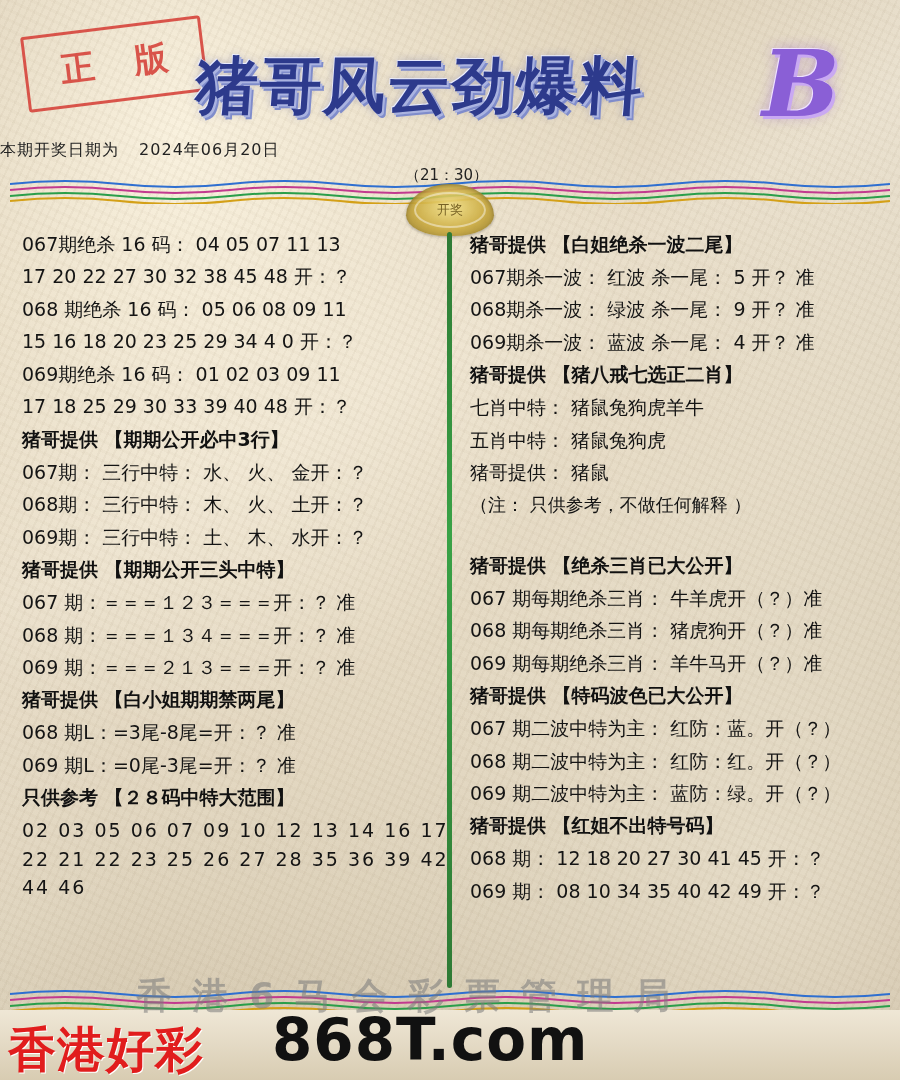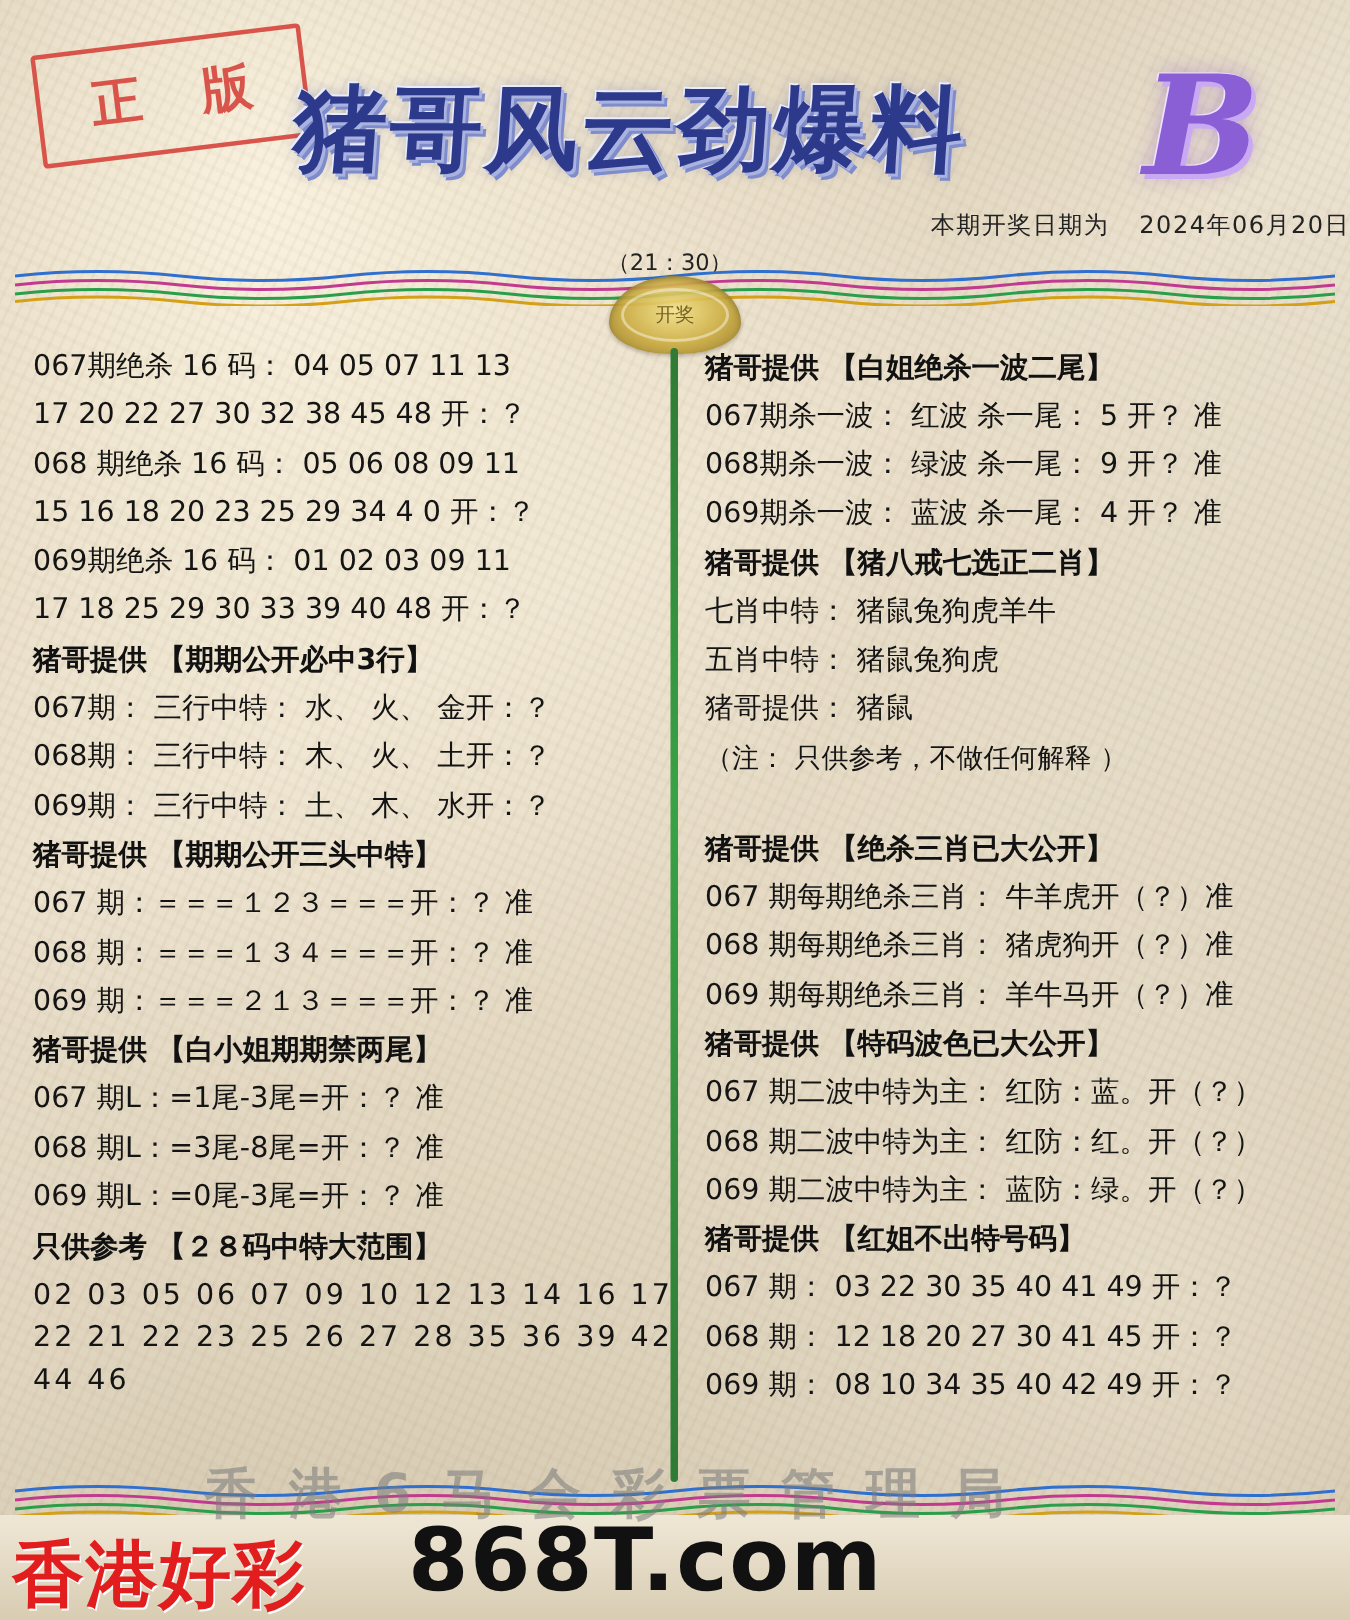--- a/index.html
+++ b/index.html
@@ -50,21 +50,21 @@
     transform:skewX(-4deg);
   }
   .bigB{
     position:absolute;left:762px;top:30px;
     font-size:92px;font-weight:bold;font-style:italic;
     color:#8a5fd6;
     text-shadow:3px 3px 0 #c9a9f2, -1px -1px 0 #efe2ff, 0 0 14px rgba(120,60,200,.4);
     font-family:"DejaVu Serif","Liberation Serif",serif;
   }
   .draw-line{
-    position:absolute;left:0;top:140px;width:900px;text-align:right;
+    position:absolute;left:0;top:140px;width:900px;text-align:left;
     font-size:16px;color:#222;letter-spacing:1px;
   }
   .draw-line .date{margin-left:14px;}
   .draw-time{
     position:absolute;left:0;top:166px;width:893px;text-align:center;
     font-size:15px;color:#222;
   }
   .wave{
     position:absolute;left:10px;width:880px;height:26px;
   }
@@ -162,21 +162,20 @@
     <div class="row">17  18  25  29  30  33  39  40  48 开：？</div>
     <div class="head">猪哥提供  【期期公开必中3行】</div>
     <div class="row">067期：  三行中特：  水、  火、  金开：？</div>
     <div class="row">068期：  三行中特：  木、  火、  土开：？</div>
     <div class="row">069期：  三行中特：  土、  木、  水开：？</div>
     <div class="head">猪哥提供  【期期公开三头中特】</div>
     <div class="row">067 期：＝＝＝１２３＝＝＝开：？ 准</div>
     <div class="row">068 期：＝＝＝１３４＝＝＝开：？ 准</div>
     <div class="row">069 期：＝＝＝２１３＝＝＝开：？ 准</div>
     <div class="head">猪哥提供  【白小姐期期禁两尾】</div>
-    <div class="row">067 期L：=1尾-3尾=开：？ 准</div>
     <div class="row">068 期L：=3尾-8尾=开：？ 准</div>
     <div class="row">069 期L：=0尾-3尾=开：？ 准</div>
     <div class="head">只供参考  【２８码中特大范围】</div>
     <div class="row nums tight">02  03 05 06 07 09  10  12  13  14  16  17</div>
     <div class="row nums tight">22  21  22  23  25  26  27  28  35  36  39  42</div>
     <div class="row nums">44 46</div>
   </div>
 
   <div class="col right">
     <div class="head">猪哥提供   【白姐绝杀一波二尾】</div>
@@ -191,21 +190,20 @@
     <div class="gap"></div>
     <div class="head">猪哥提供   【绝杀三肖已大公开】</div>
     <div class="row">067 期每期绝杀三肖：   牛羊虎开（？）准</div>
     <div class="row">068 期每期绝杀三肖：   猪虎狗开（？）准</div>
     <div class="row">069 期每期绝杀三肖：   羊牛马开（？）准</div>
     <div class="head">猪哥提供   【特码波色已大公开】</div>
     <div class="row">067 期二波中特为主：   红防：蓝。开（？）</div>
     <div class="row">068 期二波中特为主：   红防：红。开（？）</div>
     <div class="row">069 期二波中特为主：   蓝防：绿。开（？）</div>
     <div class="head">猪哥提供   【红姐不出特号码】</div>
-    <div class="row">067 期：  03  22  30   35  40  41 49 开：？</div>
     <div class="row">068 期：  12  18  20   27  30  41 45  开：？</div>
     <div class="row">069 期：  08  10  34   35  40  42 49  开：？</div>
   </div>
 
   <svg class="wave bottom" viewBox="0 0 880 26" preserveAspectRatio="none">
     <path d="M0 6 Q 55 0 110 6 T 220 6 T 330 6 T 440 6 T 550 6 T 660 6 T 770 6 T 880 6" fill="none" stroke="#2f6fd0" stroke-width="2"></path>
     <path d="M0 12 Q 55 6 110 12 T 220 12 T 330 12 T 440 12 T 550 12 T 660 12 T 770 12 T 880 12" fill="none" stroke="#c23a8f" stroke-width="2"></path>
     <path d="M0 18 Q 55 12 110 18 T 220 18 T 330 18 T 440 18 T 550 18 T 660 18 T 770 18 T 880 18" fill="none" stroke="#2a9e4a" stroke-width="2"></path>
     <path d="M0 23 Q 55 17 110 23 T 220 23 T 330 23 T 440 23 T 550 23 T 660 23 T 770 23 T 880 23" fill="none" stroke="#d4a017" stroke-width="2"></path>
   </svg>

